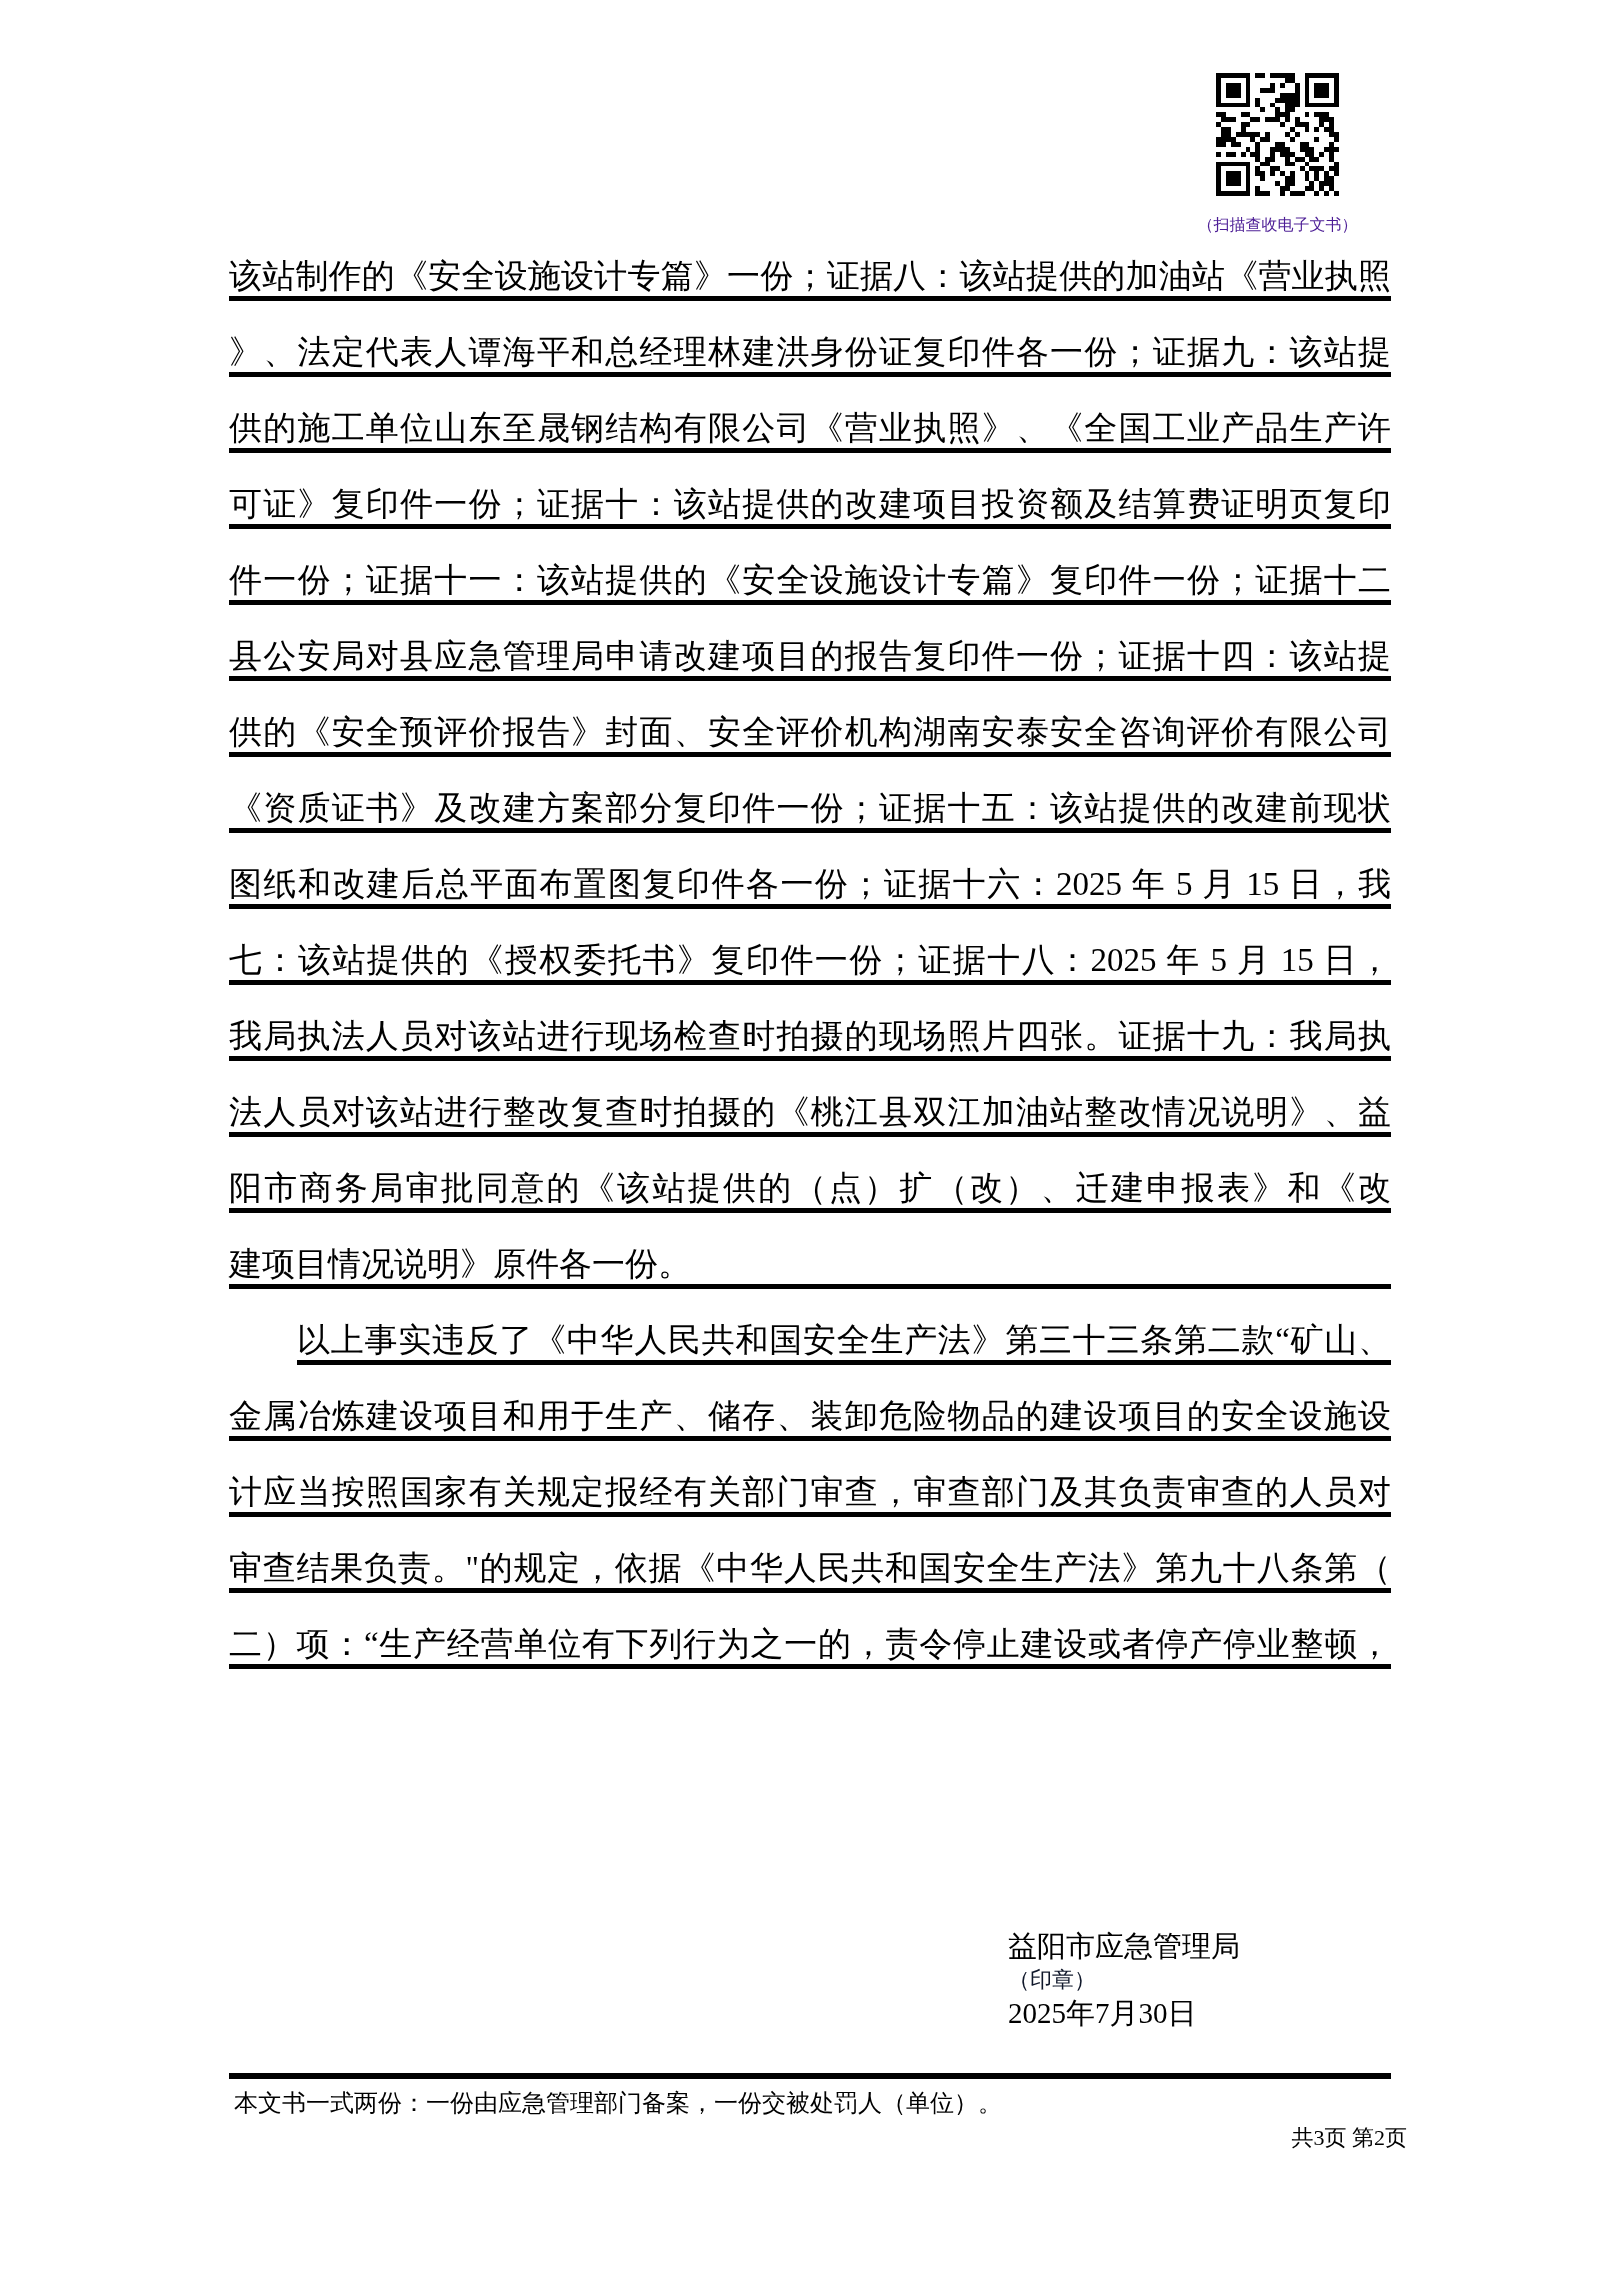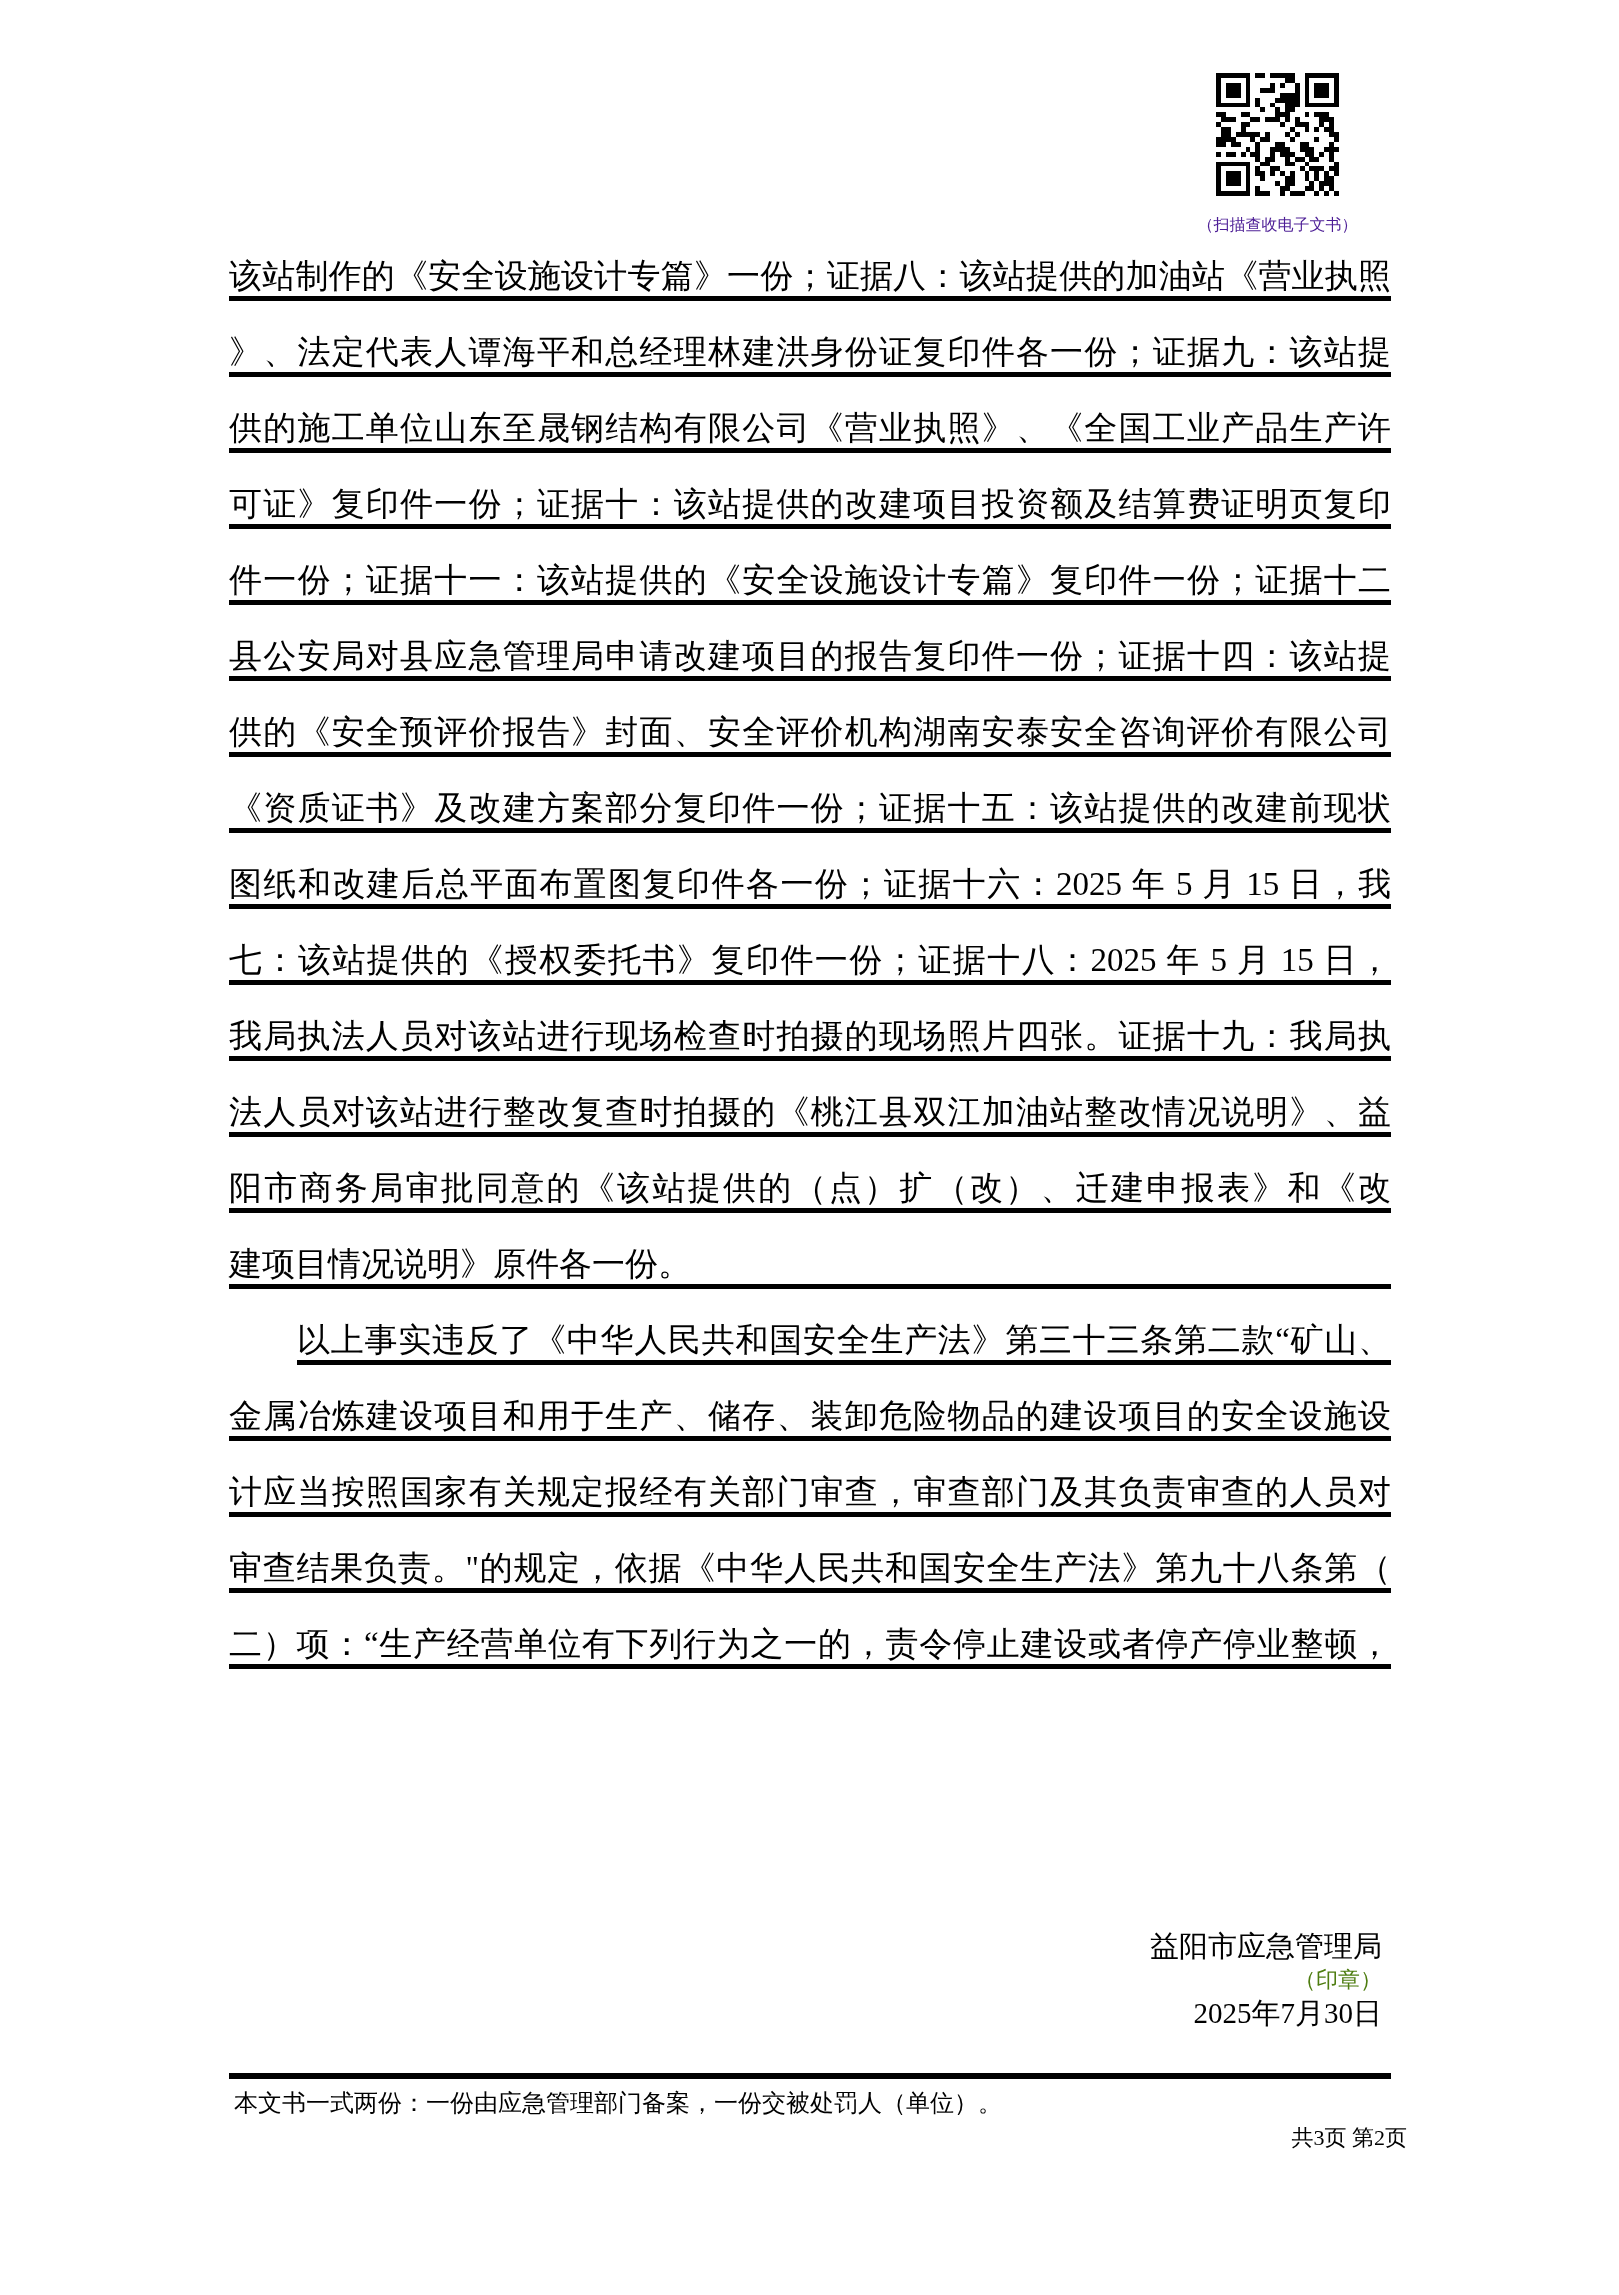--- a/index.html
+++ b/index.html
@@ -36,23 +36,23 @@
     line-height: 1.08;
     text-align: justify;
     text-align-last: justify;
     text-justify: inter-character;
     padding-bottom: 1px;
   }
   .bline.no-stretch > span { text-align-last: left; }
   .bline.indent { margin-left: 68px; }
 
   
-  .sig-block { position: absolute; left: 1008px; top: 1920px; width: 374px; text-align: right; }
+  .sig-block { position: absolute; left: 1008px; top: 1920px; width: 374px; text-align: left; }
   .sig-org  { font-size: 29px; line-height: 1; padding-top: 12.4px; }
-  .sig-seal { font-size: 22px; line-height: 1; margin-top: 7.2px; color: #4d7c0f; }
+  .sig-seal { font-size: 22px; line-height: 1; margin-top: 7.2px; color: #0f172a; }
   .sig-date { font-size: 29px; line-height: 1; margin-top: 8.3px; }
 
   
   .footer-rule { position: absolute; left: 229px; top: 2073px; width: 1162px; height: 6.2px; background: #000; }
   .footer-note { position: absolute; left: 234px; top: 2090px; width: 1086px; font-size: 24px; line-height: 1.1; }
   .page-indicator { position: absolute; right: 213px; top: 2126px; font-size: 22px; line-height: 1.1; text-align: right; }
 </style>
 </head>
 <body>
 

